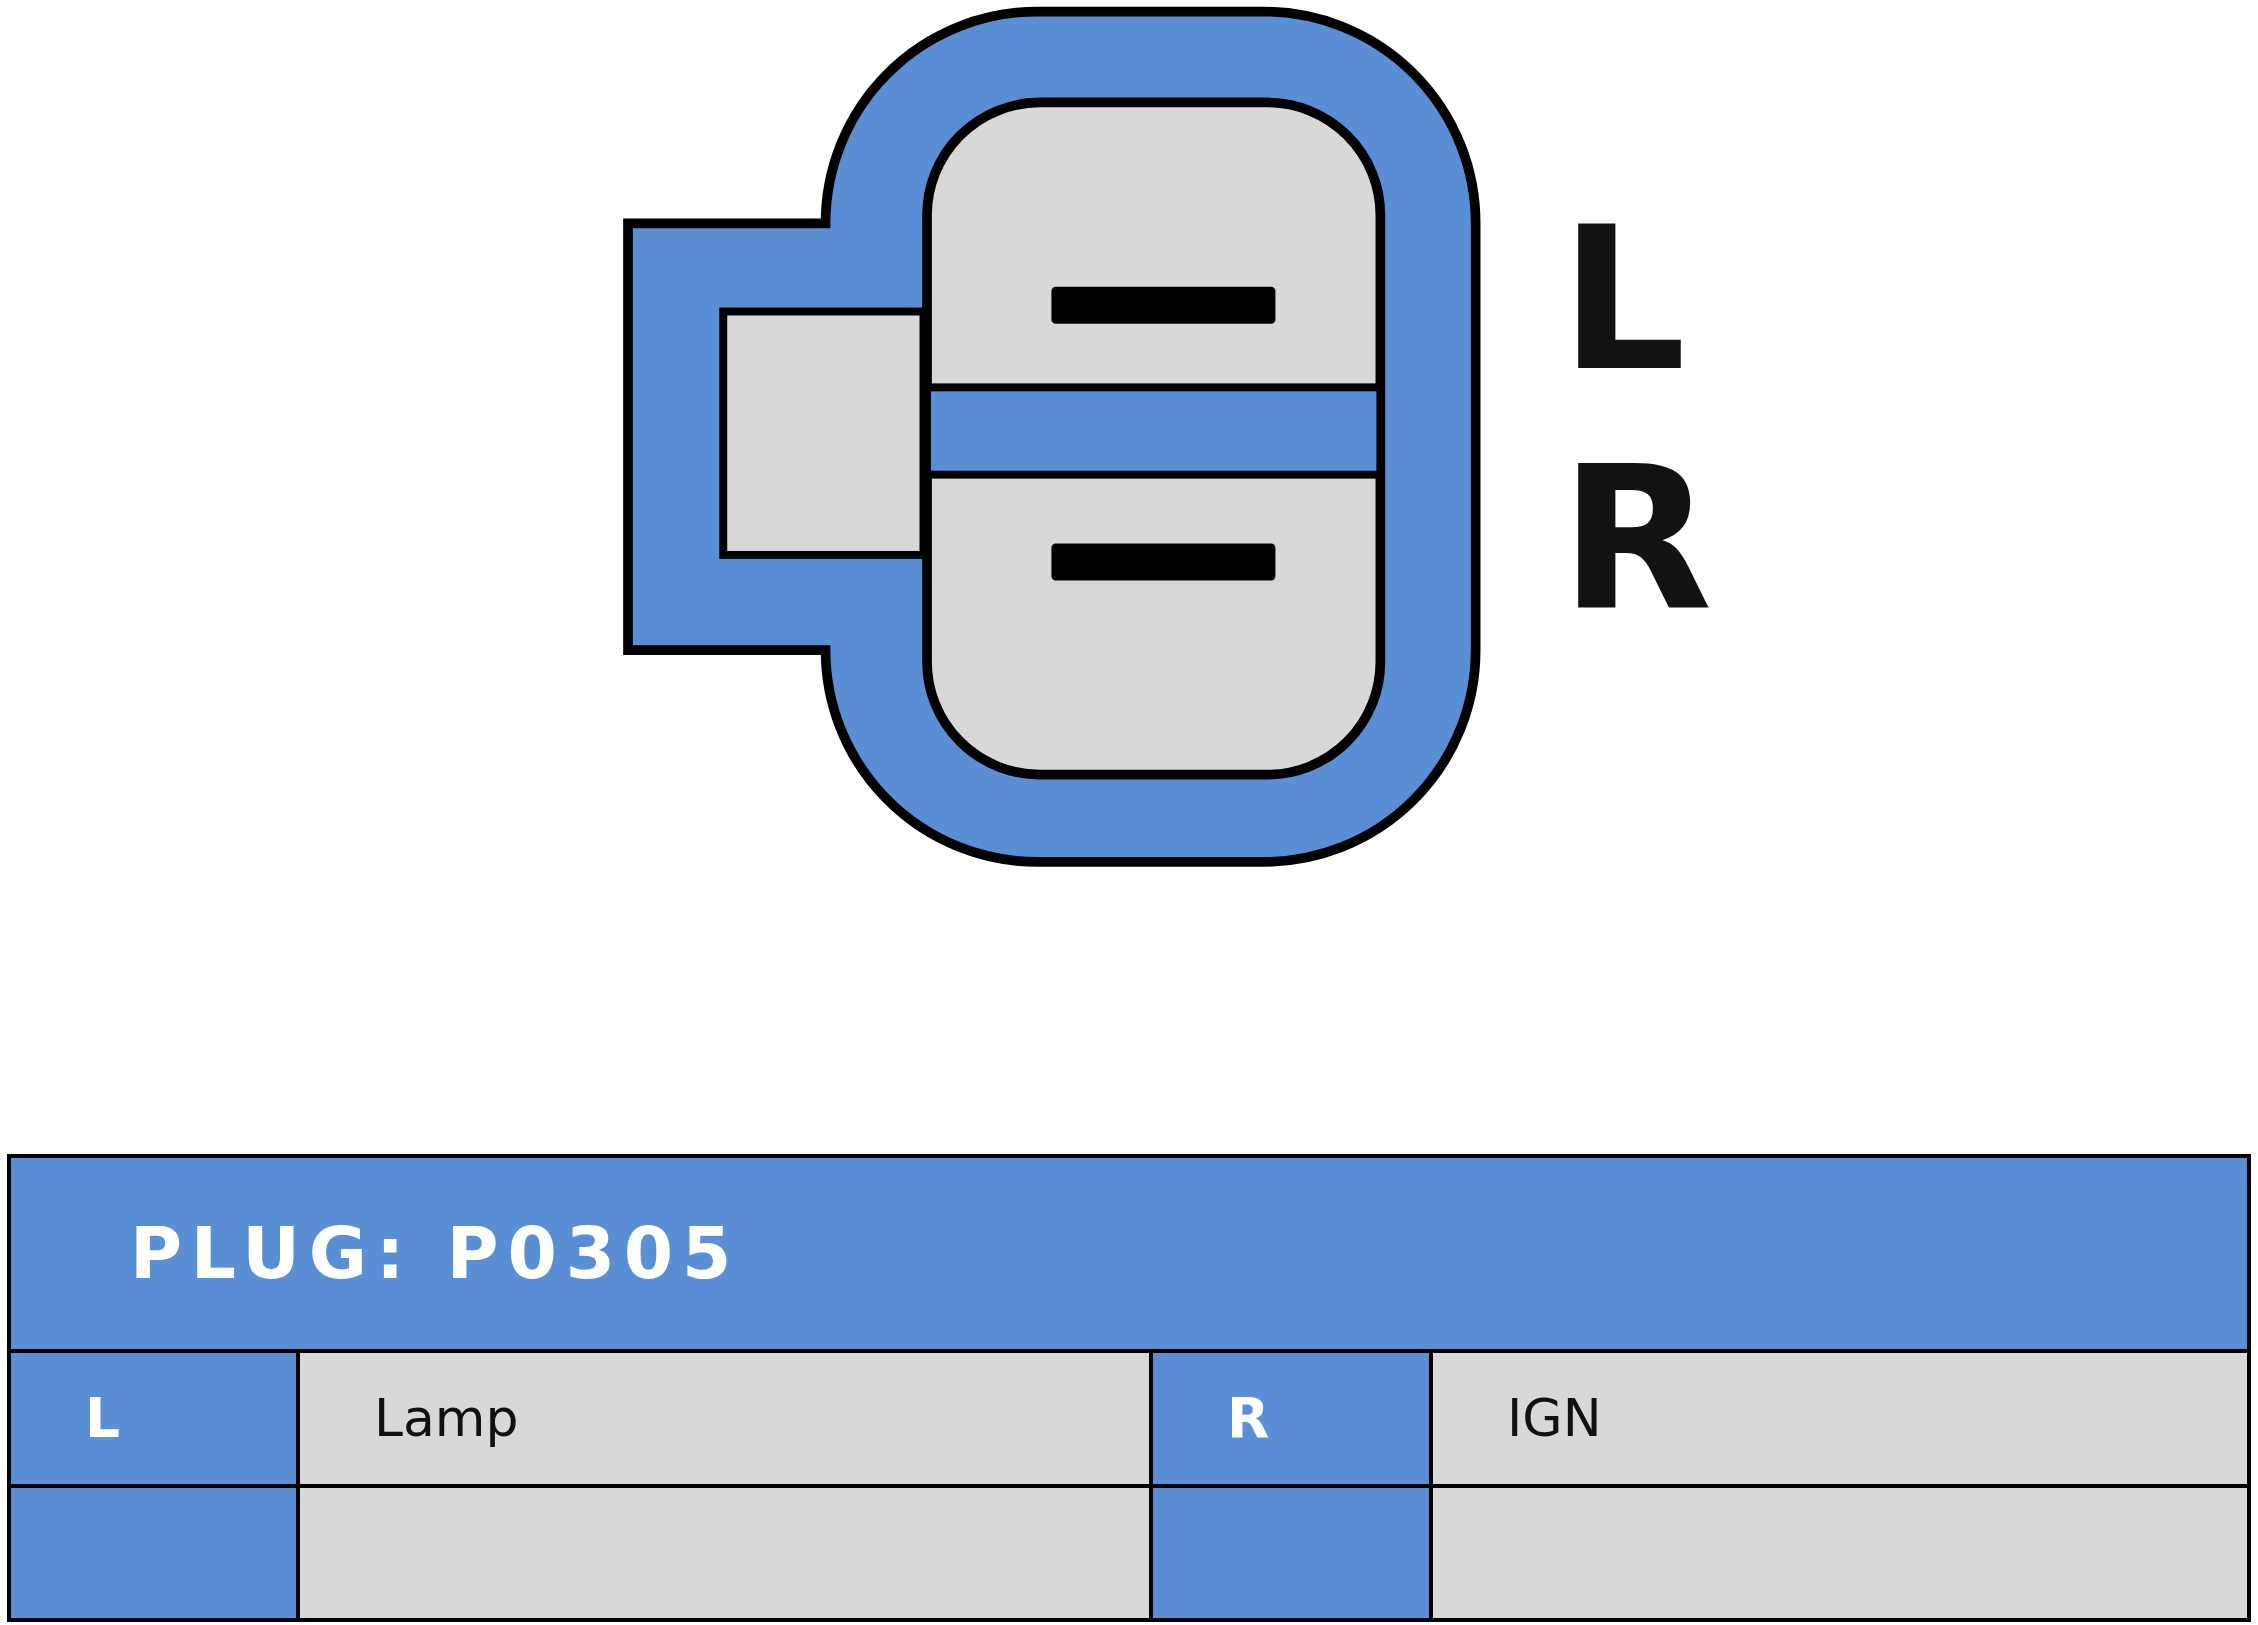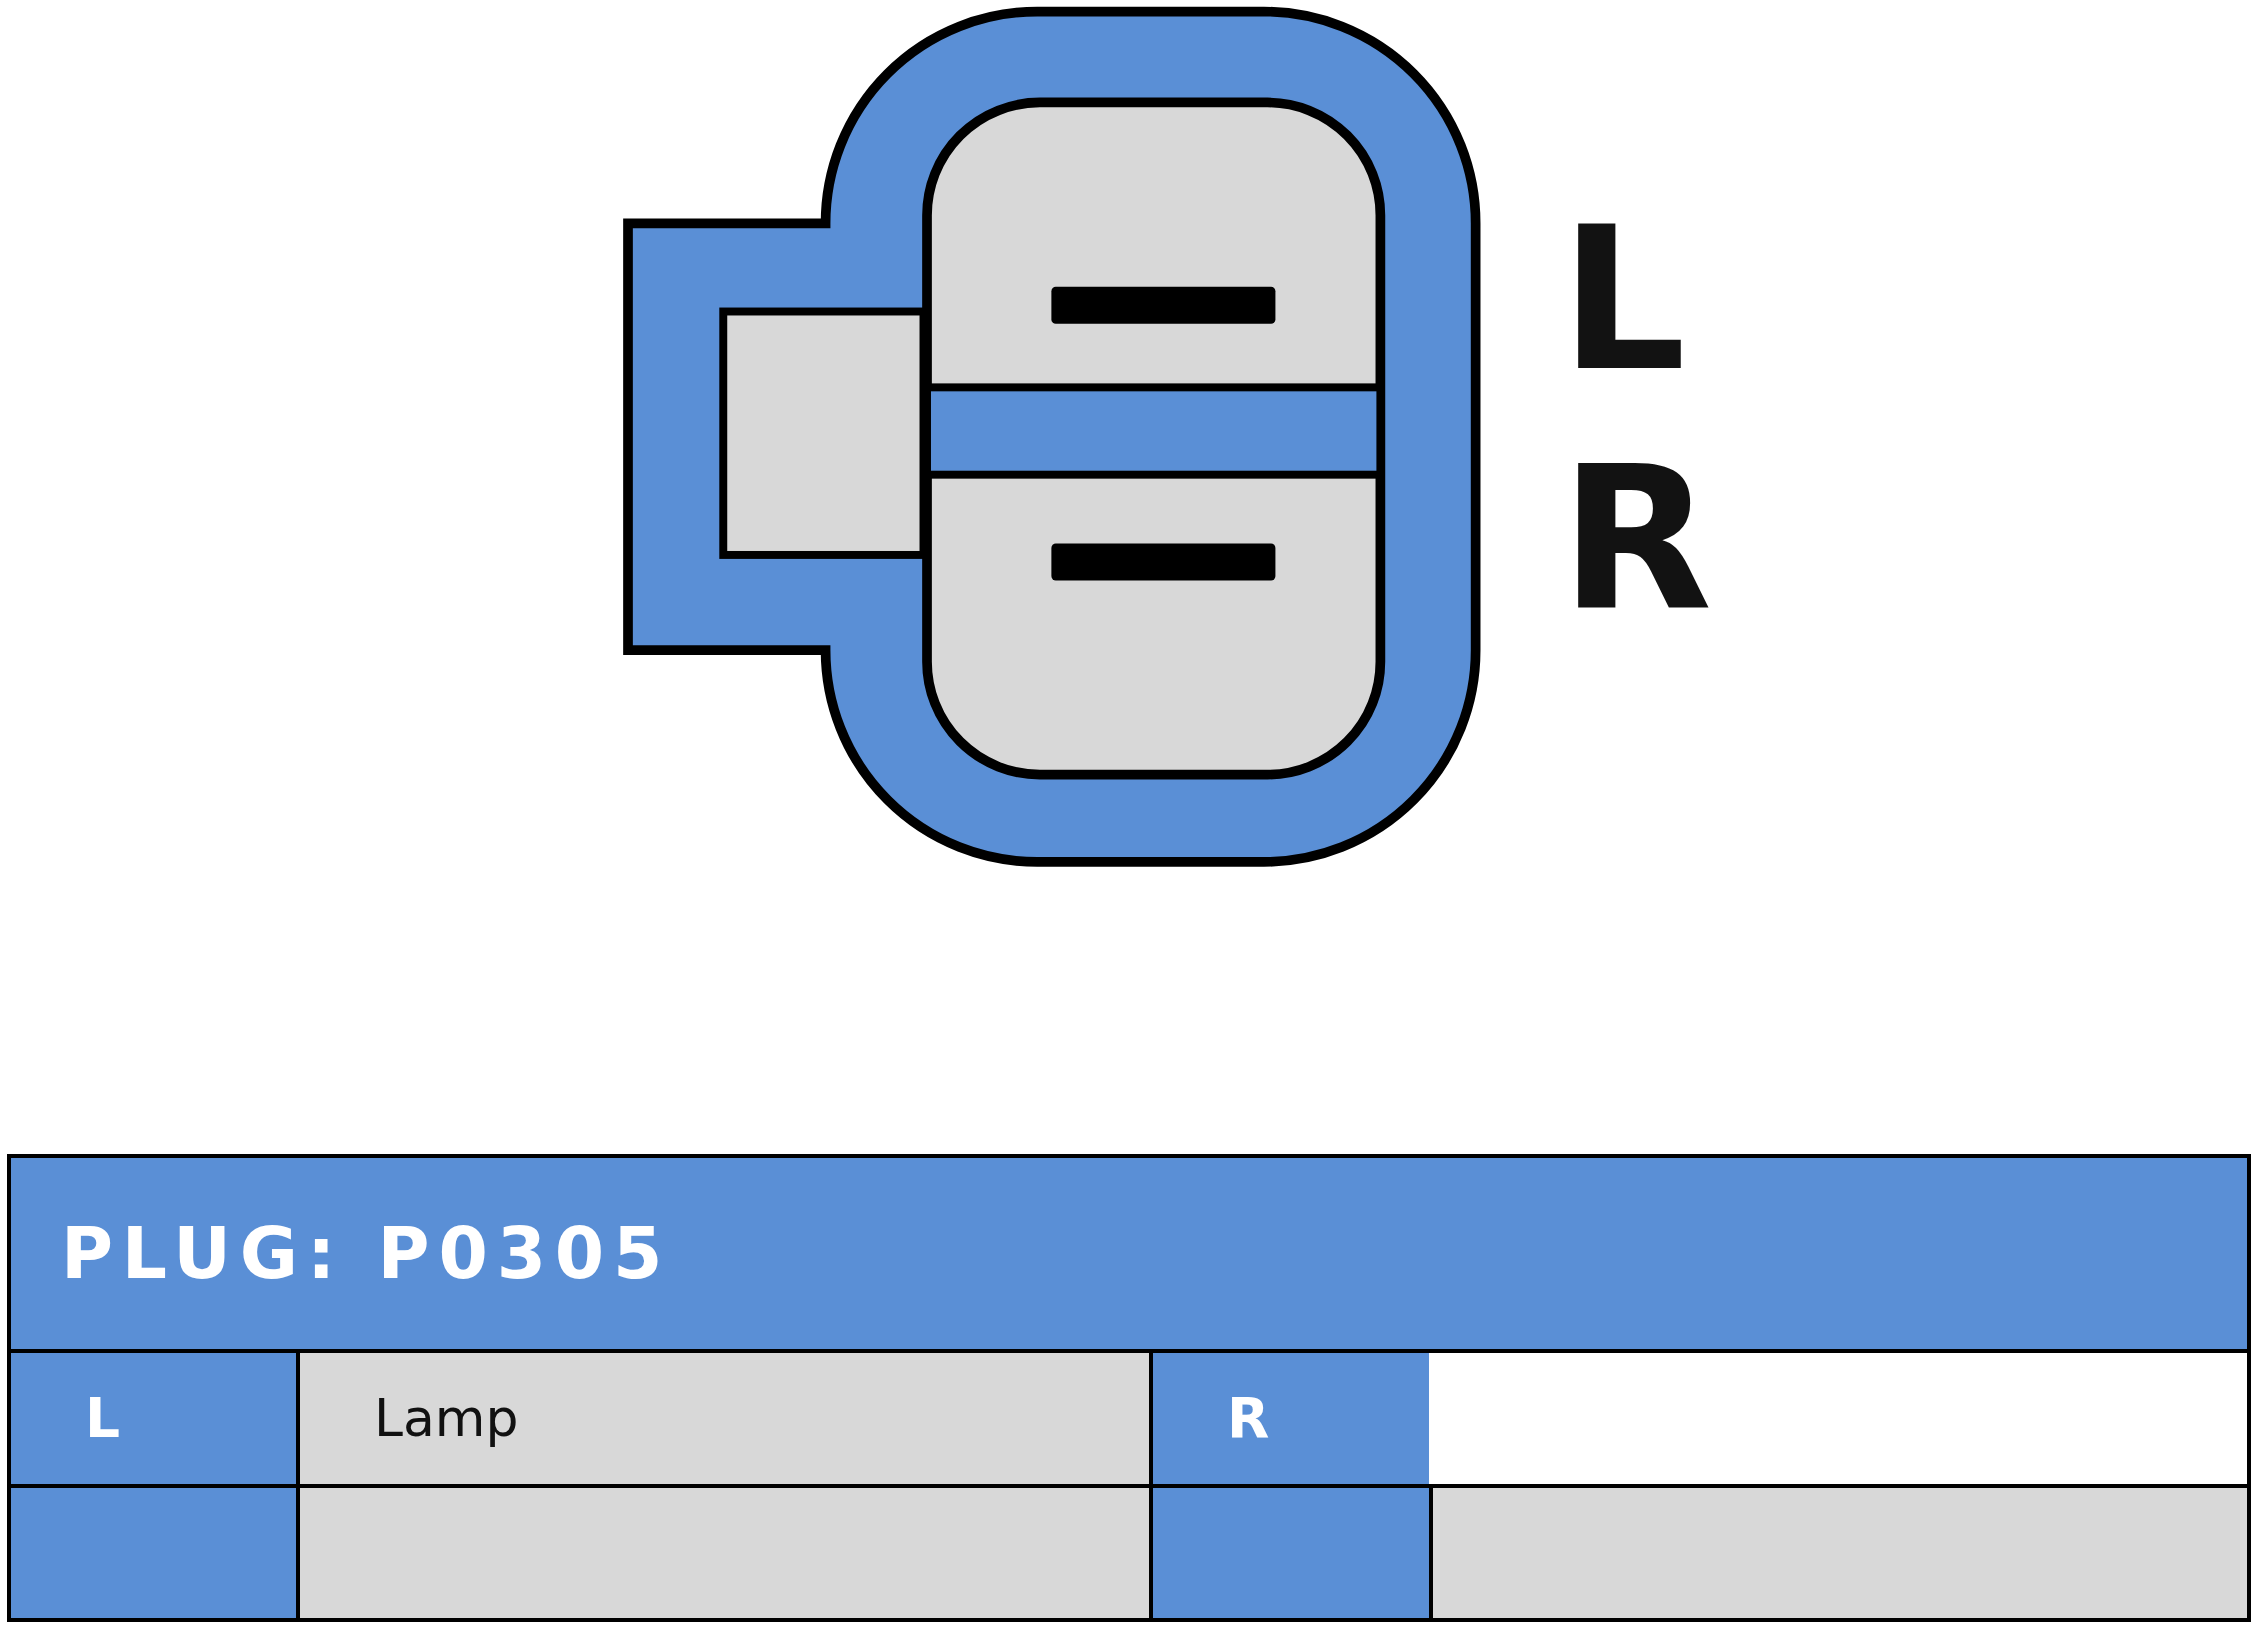--- a/index.html
+++ b/index.html
@@ -45,21 +45,21 @@
     border: 4.4px solid #000000;
     display: flex;
     flex-direction: column;
     background: #ffffff;
   }
   .t-header {
     height: 191px;
     background: #5a8fd6;
     display: flex;
     align-items: center;
-    padding-left: 50px;
+    padding-left: 119px;
     color: #ffffff;
     font-weight: 700;
     font-size: 71px;
     letter-spacing: 8.8px;
   }
   .t-row {
     flex: 1;
     display: flex;
     border-top: 4.4px solid #000000;
     min-height: 0;
@@ -125,20 +125,21 @@
   <div class="plug-table">
 
     <div class="t-header">
       <span>PLUG: P0305</span>
     </div>
 
     <div class="t-row">
       <div class="t-cell cell-key col-1">L</div>
       <div class="t-cell cell-val col-2">Lamp</div>
       <div class="t-cell cell-key col-3">R</div>
+      <div class="t-cell cell-val col-4">IGN</div>
     </div>
 
     <div class="t-row">
       <div class="t-cell cell-key col-1"></div>
       <div class="t-cell cell-val col-2"></div>
       <div class="t-cell cell-key col-3"></div>
       <div class="t-cell cell-val col-4"></div>
     </div>
 
   </div>

